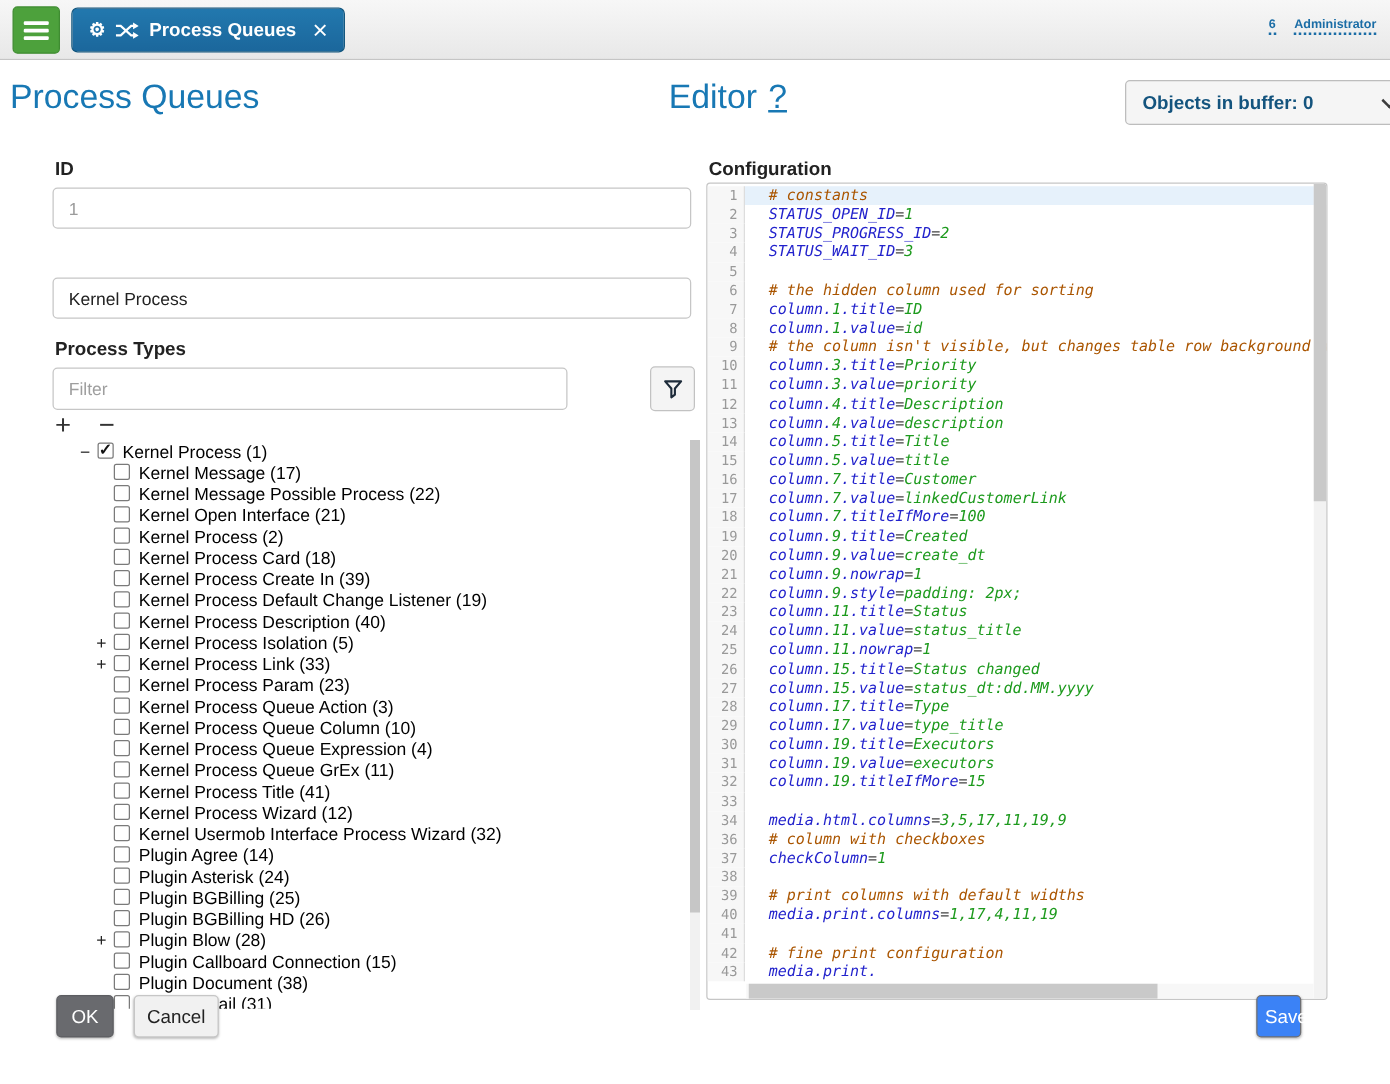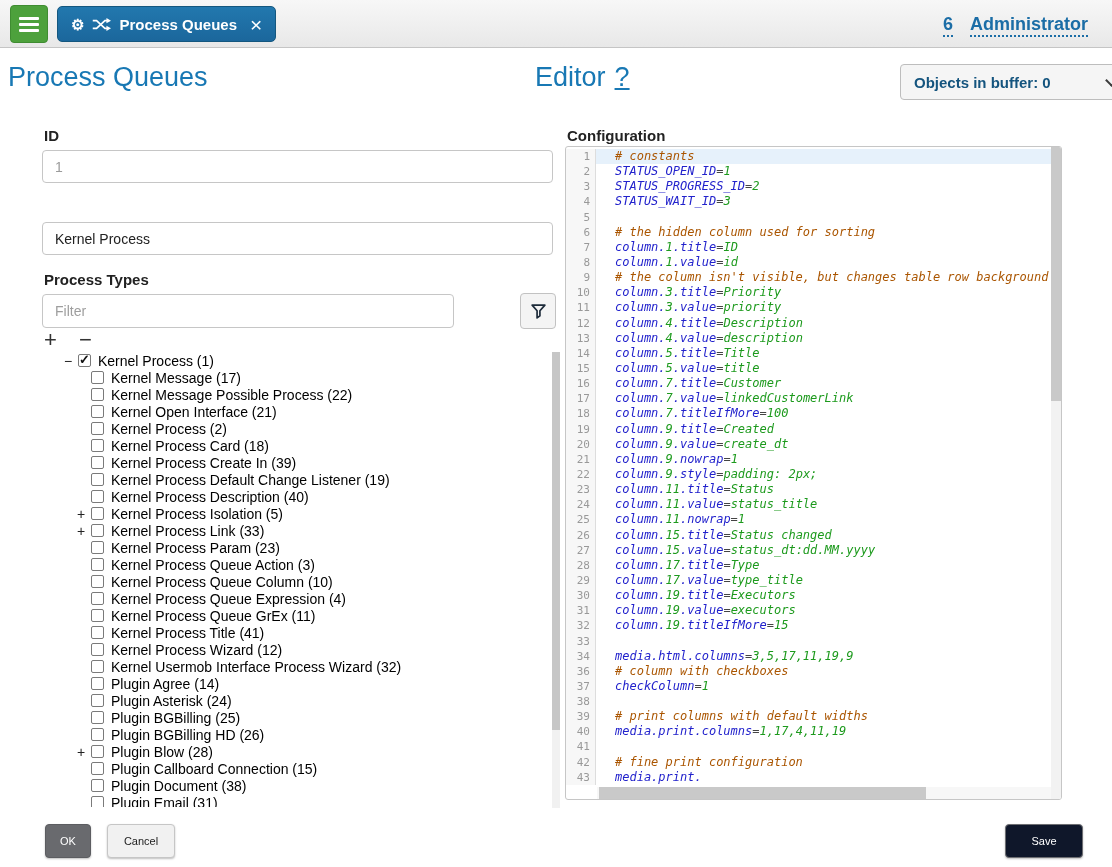--- a/index.html
+++ b/index.html
@@ -12,21 +12,21 @@
             background:linear-gradient(#f7f7f7,#e8e8e8); border-bottom:1px solid #c5c5c5; }
   .menu-btn { position:absolute; left:10px; top:5px; width:38px; height:38px;
               background:#4da13c; border:1px solid #3f8c31; border-radius:4px; cursor:pointer;
               display:flex; align-items:center; justify-content:center; padding:0; }
   .hamburger i { display:block; width:20px; height:3px; background:#fff; border-radius:1px; margin:3px 0; }
   .tab { position:absolute; left:57px; top:6px; height:36px; display:flex; align-items:center; gap:8px;
          padding:0 13px; background:linear-gradient(#2278ae,#1b679c); border:1px solid #14577f;
          border-radius:5px; color:#fff; font-weight:bold; font-size:15px; cursor:pointer; }
   .gear-icon { font-size:15px; line-height:1; }
   .close-icon { font-size:21px; font-weight:normal; margin-left:5px; line-height:1; cursor:pointer; }
-  .user { position:absolute; right:24px; top:14px; font-size:18px; font-weight:bold; }
+  .user { position:absolute; right:11px; top:14px; font-size:10px; font-weight:bold; }
   .user a { color:#1b6da6; text-decoration:none; border-bottom:2px dotted #1b6da6;
             margin-left:12px; cursor:pointer; padding-bottom:1px; }
 
   
   .page-title { position:absolute; left:8px; top:62px; font-size:27px; color:#1878b4; }
   .editor-title { position:absolute; left:515px; top:62px; font-size:27px; color:#1878b4;margin-left:20px; }
   .editor-title .help { text-decoration:underline; margin-left:9px; cursor:pointer; }
   .buffer-dd { position:absolute; left:900px; top:64px; width:230px; height:36px;
                background:#f5f5f5; border:1px solid #bdbdbd; border-radius:4px; cursor:pointer;
                display:flex; align-items:center; justify-content:space-between; padding:0 13px; }
@@ -81,25 +81,25 @@
   .cd { color:#1d9a1d; }   
   .cv { color:#1d9a1d; }   
   .ceq { color:#444; }     
   .cc { color:#aa5500; }   
   .ed-vscroll { position:absolute; right:0; top:0; width:10px; height:100%; background:#f2f2f2; }
   .ed-vscroll .thumb { width:100%; height:39%; background:#c9c9c9; cursor:pointer; }
   .ed-hscroll { position:absolute; left:31px; right:10px; bottom:0; height:12px; background:#f7f7f7; }
   .ed-hscroll .thumb { position:absolute; left:2px; top:0; width:72%; height:100%; background:#c9c9c9; cursor:pointer; }
 
   
-  .btn { position:absolute; top:824px; height:34px; border-radius:4px; font-size:11px;
+  .btn { position:absolute; top:796px; height:34px; border-radius:4px; font-size:15px;
          font-family:inherit; cursor:pointer; box-shadow:0 1px 2px rgba(0,0,0,.25); }
   #btn-ok { left:45px; width:46px; background:#696a6e; color:#fff; border:1px solid #5c5d61; }
   #btn-cancel { left:107px; width:68px; background:#f1f1f1; color:#222; border:1px solid #c6c6c6; }
-  #btn-save { left:1005px; width:78px; background:#0f172a; color:#fff; border:1px solid #6d6e72;text-align:center; }
+  #btn-save { left:1005px; width:36px; background:#3b82f6; color:#fff; border:1px solid #6d6e72;text-align:center; }
 </style>
 </head>
 <body>
 
 <div class="page">
 
   <header class="topbar">
     <button class="menu-btn">
       <span class="hamburger">
           <i></i>

